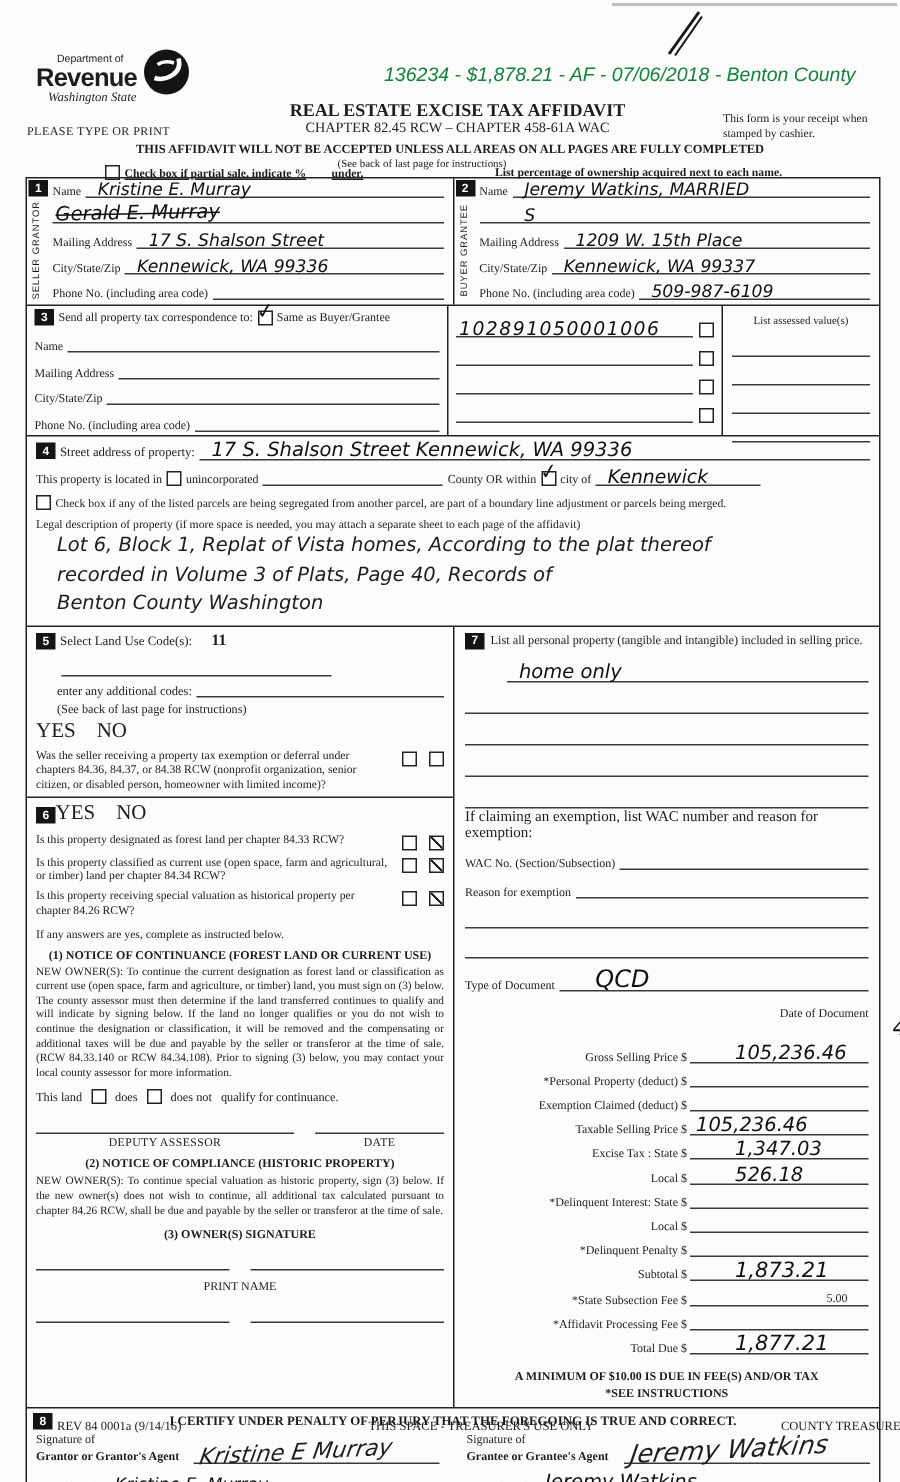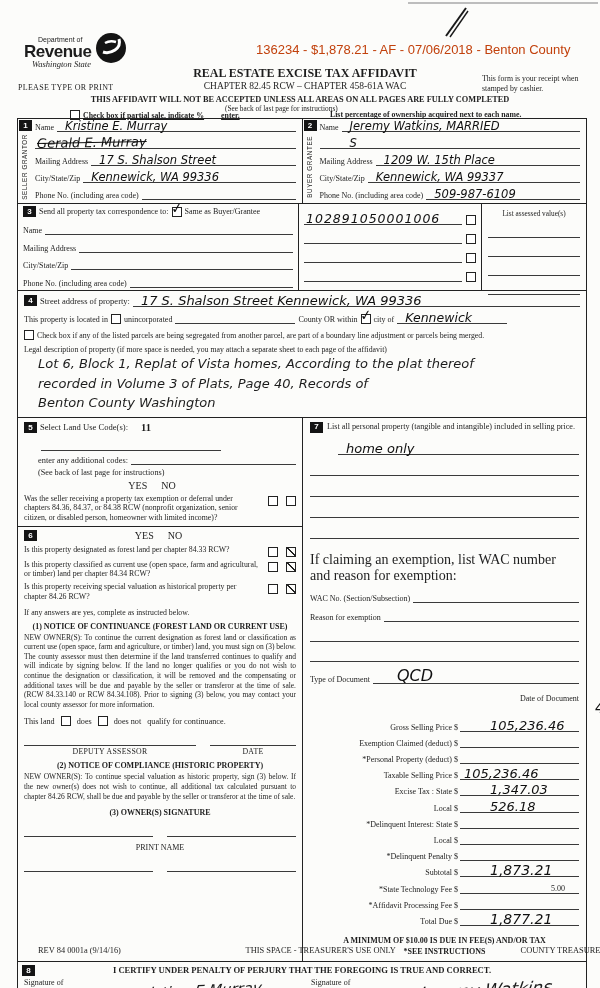--- a/index.html
+++ b/index.html
@@ -7,21 +7,21 @@
         font-family:"Liberation Serif",serif;color:#1d1d1d;overflow:hidden;font-size:8px;}
   .scan-edge{position:absolute;top:2px;left:408px;width:190px;height:2px;background:#bdbdbd;}
   
   .pen-mark{position:absolute;top:4px;left:432px;}
   .logo{position:absolute;top:36px;left:24px;display:flex;align-items:center;gap:2px;}
   .logo-text{line-height:1;}
   .logo-dept{font-family:"Liberation Sans",sans-serif;font-size:7px;margin-left:14px;}
   .logo-rev{font-family:"Liberation Sans",sans-serif;font-weight:bold;font-size:17px;letter-spacing:-0.5px;}
   .logo-sub{font-style:italic;font-size:8.5px;margin-left:8px;}
   .stamp{position:absolute;top:42px;left:256px;font-family:"Liberation Sans",sans-serif;
-         font-size:13px;color:#c2410c;white-space:nowrap;}
+         font-size:13px;color:#15803d;white-space:nowrap;font-style:italic;}
   .title-block{position:absolute;top:66px;left:140px;width:330px;text-align:center;line-height:1.25;}
   .title{font-weight:bold;font-size:12px;}
   .subtitle{font-size:9.5px;}
   .receipt{position:absolute;top:74px;right:16px;width:102px;font-size:7.8px;line-height:1.25;}
   .please{position:absolute;top:83px;left:18px;font-size:8px;letter-spacing:0.3px;}
   .warning{position:absolute;top:95px;left:0;width:100%;text-align:center;font-weight:bold;font-size:8.3px;}
   .seeback{position:absolute;top:104px;left:225px;font-size:7.3px;}
   .partial{position:absolute;top:110px;left:70px;font-size:7.8px;font-weight:bold;display:flex;align-items:flex-end;gap:3px;text-decoration:underline;}
   .ownnote{position:absolute;top:110px;left:330px;font-size:7.8px;font-weight:bold;}
   
@@ -53,21 +53,21 @@
   .r2c{flex:1;padding:2px 6px;display:flex;flex-direction:column;}
   .small-head{font-size:7.3px;text-align:center;line-height:1.2;}
   .pline{display:flex;align-items:flex-end;gap:4px;margin-top:9px;}
   .row3{border-bottom:1px solid #222;padding:3px 6px 4px 6px;}
   .legal-hw{font-family:"DejaVu Sans",sans-serif;font-style:italic;font-size:13px;line-height:1.5;margin-left:14px;}
   .row4{display:flex;border-bottom:1px solid #222;}
   .col-l{width:284px;border-right:1px solid #222;display:flex;flex-direction:column;}
   .sec5{border-bottom:1px solid #222;padding:4px 6px 3px 6px;}
   .sec6{padding:3px 6px 4px 6px;}
   .col-r{flex:1;padding:4px 7px;display:flex;flex-direction:column;}
-  .yn{display:flex;justify-content:center;gap:14px;font-size:10px;margin:3px 16px 1px 0;}
+  .yn{display:flex;justify-content:flex-start;gap:14px;font-size:14px;margin:3px 16px 1px 0;}
   .qrow{display:flex;align-items:flex-start;gap:8px;font-size:7.8px;line-height:1.25;margin-top:3px;}
   .qrow .qtxt{flex:1;}
   .qrow .cb{margin-top:2px;}
   .notice-t{font-weight:bold;text-align:center;font-size:8px;margin-top:5px;}
   .body-p{font-size:7.5px;line-height:1.28;text-align:justify;margin-top:2px;}
   .sigpair{display:flex;gap:14px;margin-top:10px;}
   .sigpair .sp{display:flex;flex-direction:column;}
   .sigpair .lbl{text-align:center;font-size:7.8px;letter-spacing:0.3px;margin-top:1px;}
   .amt{display:flex;align-items:flex-end;gap:2px;margin-top:6.2px;font-size:8px;}
   .amt .al{width:148px;text-align:right;flex:none;}
@@ -113,21 +113,21 @@
     <div class="title">REAL ESTATE EXCISE TAX AFFIDAVIT</div>
     <div class="subtitle">CHAPTER 82.45 RCW – CHAPTER 458-61A WAC</div>
   </div>
   <div class="receipt">This form is your receipt when stamped by cashier.</div>
   <div class="please">PLEASE TYPE OR PRINT</div>
   <div class="warning">THIS AFFIDAVIT WILL NOT BE ACCEPTED UNLESS ALL AREAS ON ALL PAGES ARE FULLY COMPLETED</div>
   <div class="seeback">(See back of last page for instructions)</div>
   <div class="partial">
     <span class="cb"></span>
     <span>Check box if partial sale, indicate %</span>
-    <span style="margin-left:14px;">enter.</span>
+    <span style="margin-left:14px;">under.</span>
   </div>
   <div class="ownnote">List percentage of ownership acquired next to each name.</div>
 
   <div class="form">
 
     <div class="row1">
       <div class="party seller">
         <span class="badge">1</span>
         <div class="side">
           <span class="vert"><span>SELLER</span> <span>GRANTOR</span></span>
@@ -409,21 +409,21 @@
         <div class="pline" style="margin-top:11px;">
             <span class="ul"></span>
           </div>
         <div class="pline" style="margin-top:11px;">
             <span class="ul"></span>
           </div>
         <div class="pline" style="margin-top:11px;">
             <span class="ul"></span>
           </div>
 
-        <div style="margin-top:13px;font-size:14px;">If claiming an exemption, list WAC number and reason for exemption:</div>
+        <div style="font-size:10px;">If claiming an exemption, list WAC number and reason for exemption:</div>
         <div class="fline" style="margin-top:9px;">
           <span>WAC No. (Section/Subsection)</span>
           <span class="ul"></span>
         </div>
         <div class="fline" style="margin-top:9px;">
           <span>Reason for exemption</span>
           <span class="ul"></span>
         </div>
         <div class="pline" style="margin-top:10px;">
             <span class="ul"></span>
@@ -445,25 +445,25 @@
             </span>
         </div>
 
         <div class="amt">
           <span class="al">Gross Selling Price  $</span>
           <span class="ul">
               <span class="hw hwv">105,236.46</span>
             </span>
         </div>
         <div class="amt">
+          <span class="al">*Personal Property (deduct)  $</span>
+          <span class="ul"></span>
+        </div>
+        <div class="amt">
           <span class="al">Exemption Claimed (deduct)  $</span>
-          <span class="ul"></span>
-        </div>
-        <div class="amt">
-          <span class="al">*Personal Property (deduct)  $</span>
           <span class="ul"></span>
         </div>
         <div class="amt">
           <span class="al">Taxable Selling Price  $</span>
           <span class="ul">
               <span class="hw hwv" style="left:4px;">105,236.46</span>
             </span>
         </div>
         <div class="amt">
           <span class="al">Excise Tax : State  $</span>
@@ -489,21 +489,21 @@
           <span class="al">*Delinquent Penalty  $</span>
           <span class="ul"></span>
         </div>
         <div class="amt big">
           <span class="al">Subtotal  $</span>
           <span class="ul">
               <span class="hw hwv">1,873.21</span>
             </span>
         </div>
         <div class="amt">
-          <span class="al">*State Technology Fee  $</span>
+          <span class="al">*State Subsection Fee  $</span>
           <span class="ul">
               <span class="typed-fee">5.00</span>
             </span>
         </div>
         <div class="amt">
           <span class="al">*Affidavit Processing Fee  $</span>
           <span class="ul"></span>
         </div>
         <div class="amt big">
           <span class="al">Total Due  $</span>

